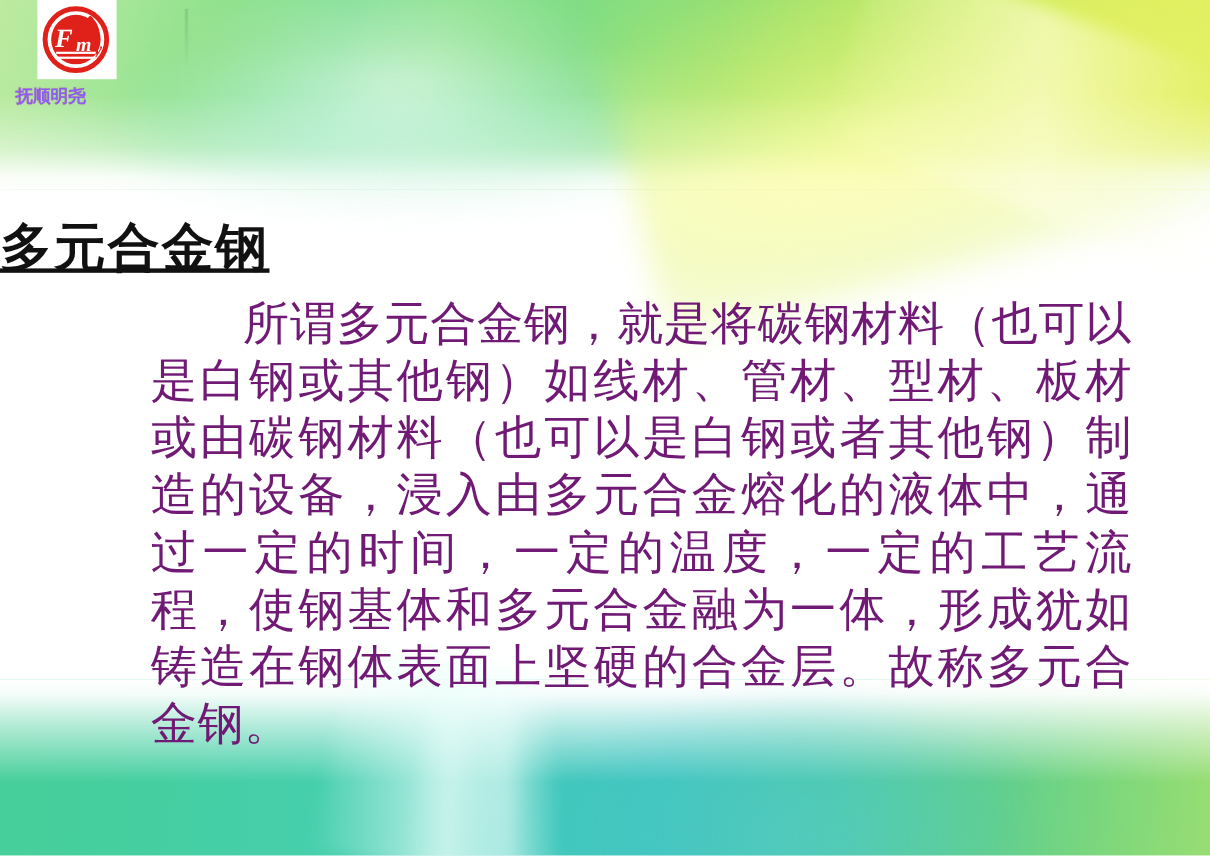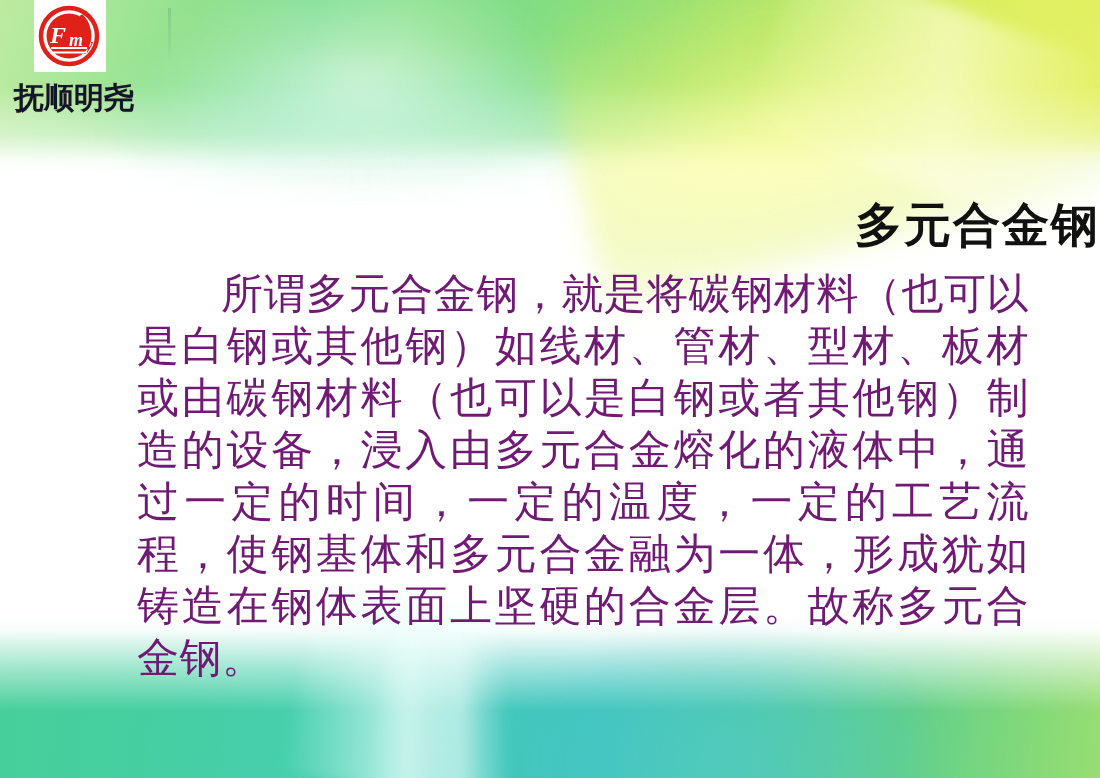--- a/index.html
+++ b/index.html
@@ -165,39 +165,40 @@
     background: #ffffff;
   }
   .logo-mark {
     position: absolute;
     left: 4px; top: 5px;
     width: 62px; height: 62px;
   }
   .logo-caption {
     position: absolute;
     left: 14px; top: 78px;
-    font-size: 30px;
+    font-size: 16px;
     font-weight: bold;
-    color: #0f172a;
+    color: #8b5cf6;
     letter-spacing: 0px;
     white-space: nowrap;
     text-shadow: 0 0 1px rgba(232,49,26,0.4);
   }
 
   
   .slide-title {
     position: absolute;
     left: 0; top: 168px;
     width: 1100px;
-    text-align: right;
+    text-align: left;
     font-size: 47px;
     font-weight: bold;
     color: #111111;
     letter-spacing: 2px;
     line-height: 1.1;
+    text-decoration: underline;
   }
   .slide-body {
     position: absolute;
     left: 137px; top: 268px;
     width: 892px;
     font-size: 42px;
     line-height: 52px;
     color: #701a75;
     text-align: justify;
     text-justify: inter-character;

